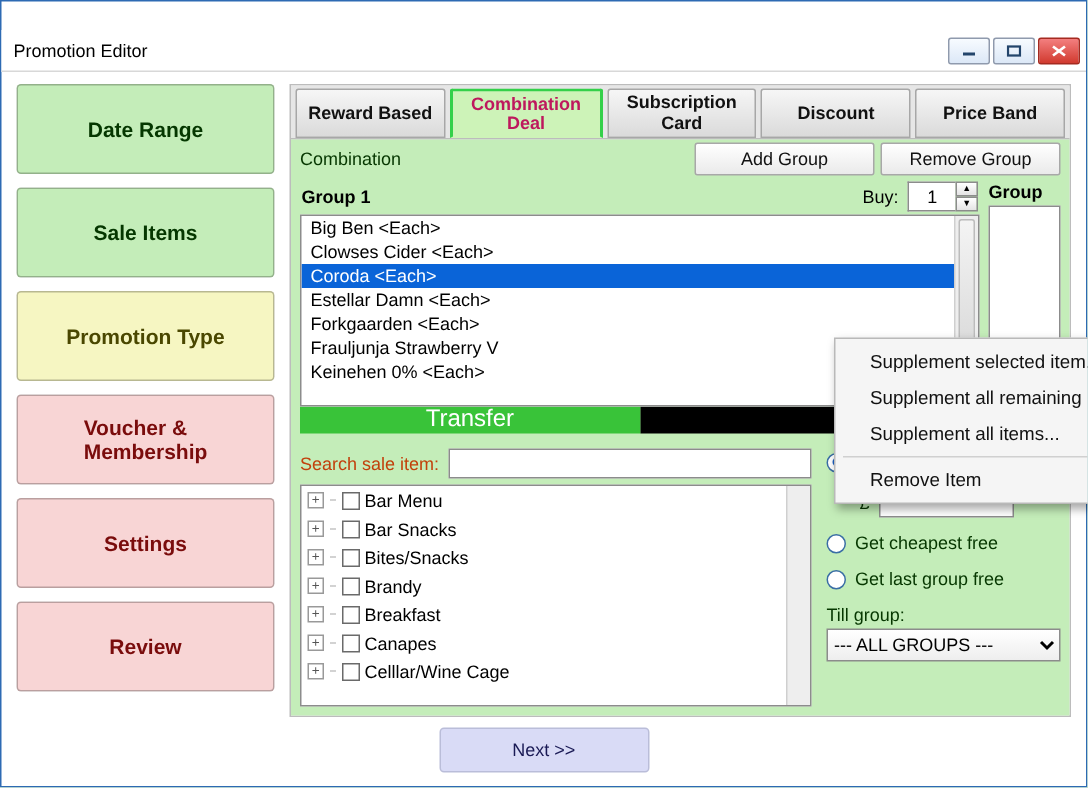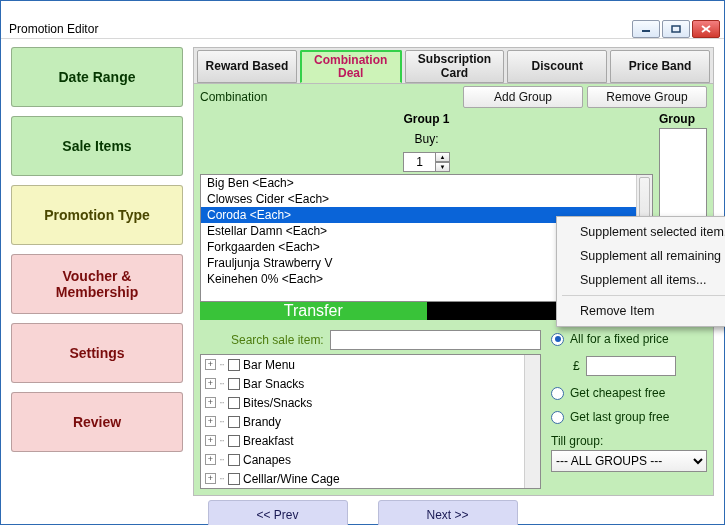--- a/index.html
+++ b/index.html
@@ -27,21 +27,21 @@
   .winbtn svg { display:block; }
 
   .body {
     flex:1; display:flex; gap:10px; padding:8px 10px 4px;
   }
   .sidebar {
     width:172px; display:flex; flex-direction:column; gap:9px;
   }
   .navbtn {
     height:60px; display:flex; align-items:center; justify-content:center;
-    text-align:center; font-weight:bold; font-size:14px;
+    text-align:left; font-weight:bold; font-size:14px;
     border:1px solid rgba(0,0,0,0.25); border-radius:3px;
     padding:16px 6px; white-space:pre-line;
     background:#d0f2cb;
   }
   .navbtn.green  { background:#c4edb9; color:#053700;}
   .navbtn.green2 { background:#c4edb9; color:#053700;}
   .navbtn.yellow { background:#f6f6c2; color:#4a4700;}
   .navbtn.red    { background:#f8d5d5; color:#7a0c0c;}
 
   .main {
@@ -74,21 +74,21 @@
   .btn {
     height:22px; padding:0 12px; border:1px solid #a8a8a8; background:linear-gradient(#fff,#eaeaea);
     border-radius:2px; display:inline-flex; align-items:center; justify-content:center;
     font-size:12px; color:#111;
   }
 
   .groups {
     display:flex; gap:6px; flex:0 0 auto;
   }
   .group1 { flex:1; display:flex; flex-direction:column; }
-  .group1-head { display:flex; align-items:center; gap:6px; padding:0 1px 2px;flex-direction:column;}
+  .group1-head { display:flex; align-items:center; gap:6px; padding:0 1px 2px;}
   .group1-head .g1title { font-weight:bold; flex:1; }
   .spin {
     display:flex; align-items:stretch; height:20px;
   }
   .spin input {
     width:32px; text-align:center; border:1px solid #8c8c8c; border-right:none;
     font-size:12px;
   }
   .spin .spbtns { display:flex; flex-direction:column; }
   .spin .sp { width:15px; height:10px; border:1px solid #8c8c8c; background:linear-gradient(#fff,#e4e4e4); font-size:6px; display:flex; align-items:center; justify-content:center;}
@@ -111,21 +111,21 @@
   .group2col { width:48px; display:flex; flex-direction:column;}
   .group2col .g2title { font-weight:bold; padding-bottom:2px;}
   .group2col .g2list { flex:1; background:#fff; border:1px solid #8c8c8c; height:128px;}
   .group2col .g2bar { height:18px; display:flex; }
   .group2col .g2bar .g2o { width:55%; background:#f7b24c;}
   .group2col .g2bar .g2g { flex:1; background:#39c339;}
 
   .lowerrow { display:flex; gap:10px; margin-top:6px; flex:1; }
   .searchcol { flex:1; display:flex; flex-direction:column; gap:4px;}
   .searchrow { display:flex; align-items:center; gap:6px;}
-  .searchrow label { color:#4d7c0f;margin-left:31px; }
+  .searchrow label { color:#c2410c; }
   .searchrow input {
     flex:1; height:20px; border:1px solid #8c8c8c; padding:0 4px; font-size:12px;
   }
   .tree {
     flex:1; background:#fff; border:1px solid #8c8c8c; overflow:hidden; position:relative;
   }
   .tree .scroll { position:absolute; right:0; top:0; bottom:0; width:16px; background:#eee; border-left:1px solid #cfcfcf;}
   .treerow {
     display:flex; align-items:center; height:19px; padding-left:4px; gap:3px; font-size:13px;
     white-space:nowrap;
@@ -365,17 +365,16 @@
         <div class="ctxitem">Supplement all remaining items...</div>
         <div class="ctxitem">Supplement all items...</div>
         <div class="ctxsep"></div>
         <div class="ctxitem">Remove Item</div>
       </div>
 
     </div>
   </div>
 
   <div class="footer">
-    <div class="navf">&lt;&lt;  Prev</div>
     <div class="navf">Next  &gt;&gt;</div>
   </div>
 
 </div>
 
 </body></html>

